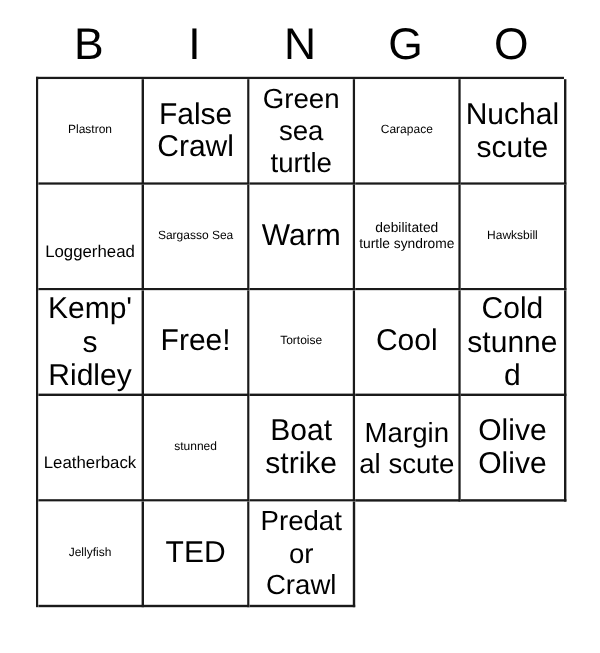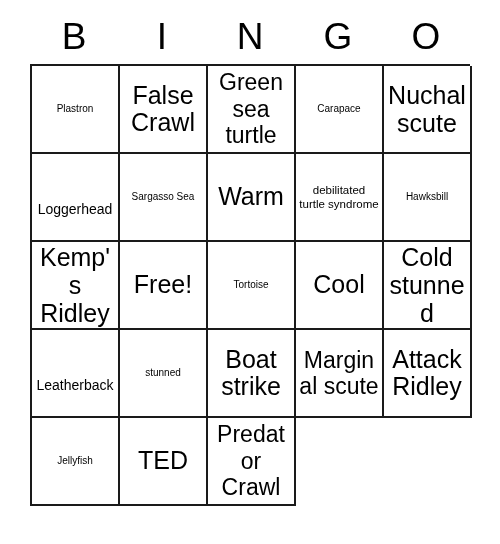--- a/index.html
+++ b/index.html
@@ -146,21 +146,21 @@
         <span class="cell-text fs-md">stunned</span>
       </div>
     <div class="cell">
         <span class="cell-text fs-xxl">Boat strike</span>
       </div>
     <div class="cell">
         <span class="cell-text fs-lg">Marginal scute</span>
       </div>
 
     <div class="cell">
-        <span class="cell-text fs-xxl">Attack Ridley</span>
+        <span class="cell-text fs-xxl">Olive Olive</span>
       </div>
     <div class="cell">
         <span class="cell-text fs-md">Jellyfish</span>
       </div>
     <div class="cell">
         <span class="cell-text fs-xxl">TED</span>
       </div>
     <div class="cell">
         <span class="cell-text fs-lg">Predator Crawl</span>
       </div>

